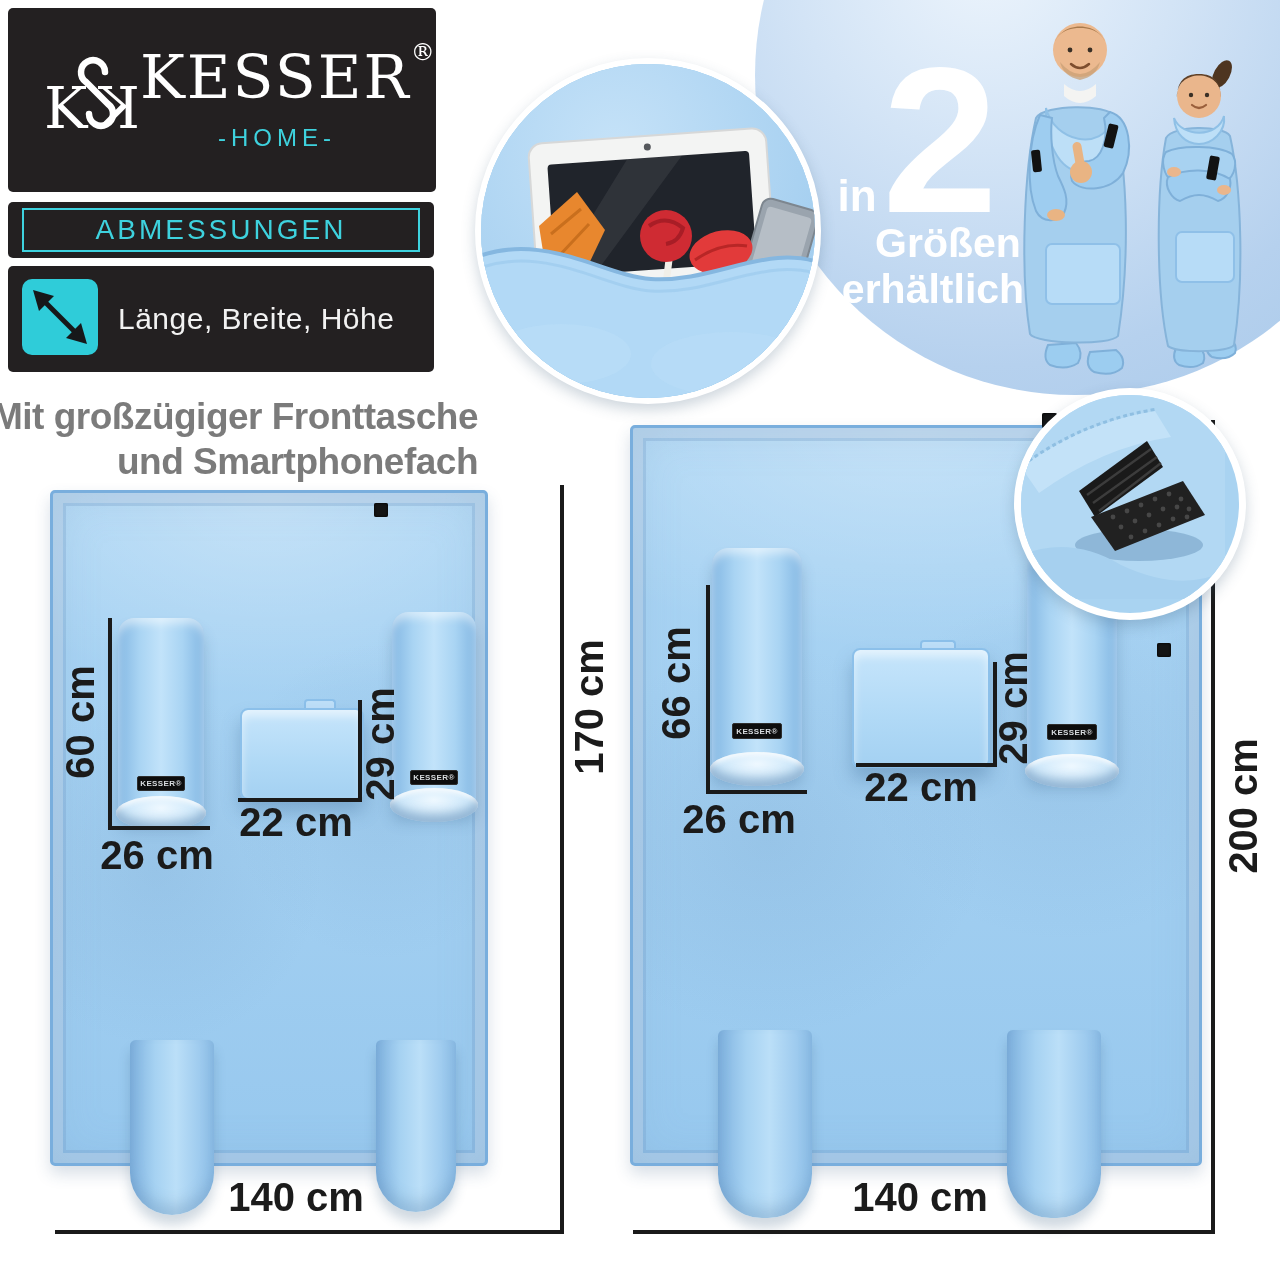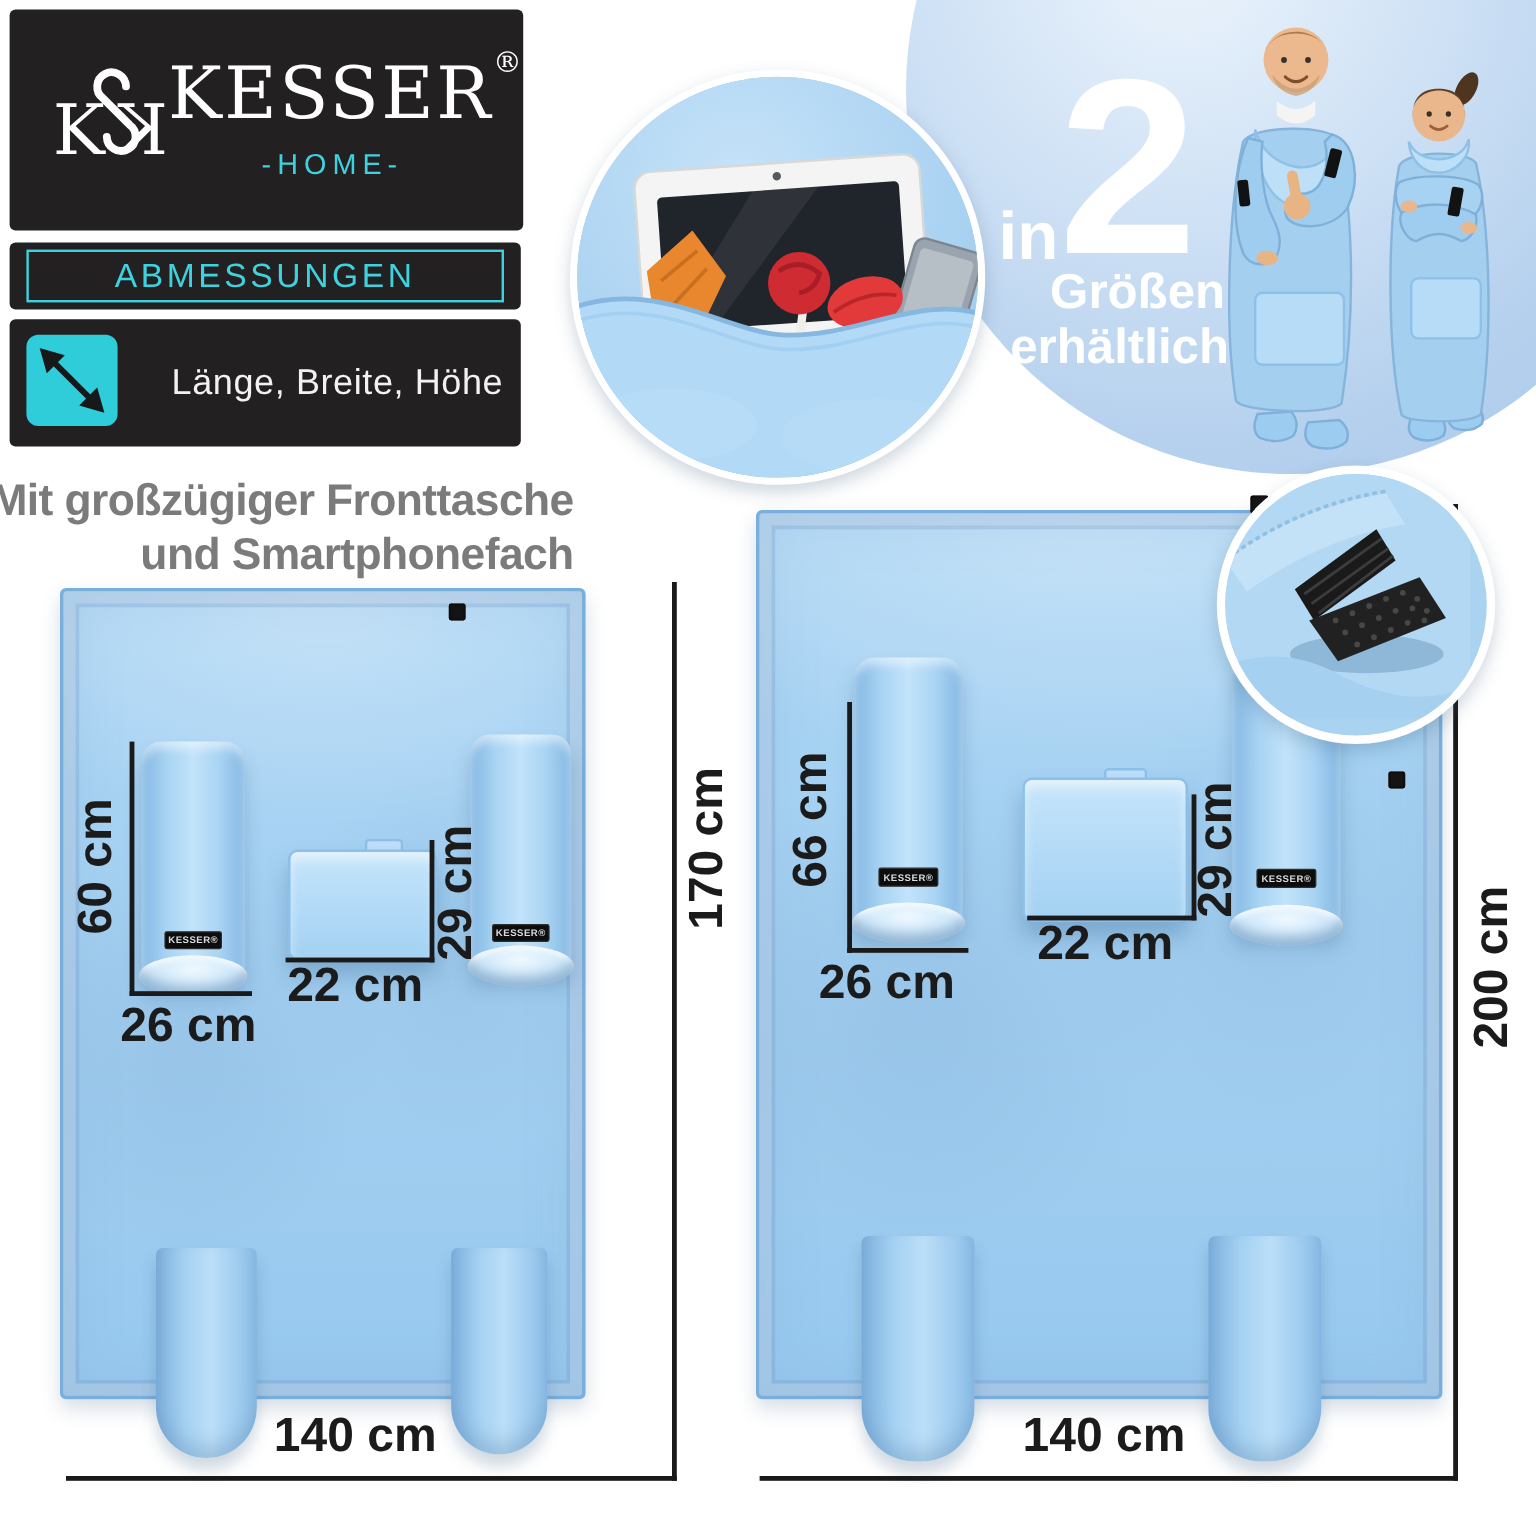--- a/index.html
+++ b/index.html
@@ -52,21 +52,21 @@
   .promo-txt{position:absolute;color:#fff;font-weight:700;white-space:nowrap;transform:translate(-50%,-50%)}
   .photo-circle{position:absolute;border-radius:50%;border:6px solid #fff;overflow:hidden;
      box-shadow:0 6px 14px rgba(60,90,120,.25);background:#a9d3f1}
 </style>
 </head>
 <body>
 
 <div id="root">
 
   <div class="promo-circle" style="left:755px;top:-245px;width:640px;height:640px;"></div>
-  <div class="promo-txt" style="left:857px;top:196px;font-size:56px;">in</div>
+  <div class="promo-txt" style="left:857px;top:196px;font-size:44px;">in</div>
   <div class="promo-txt" style="left:940px;top:140px;font-size:208px;">2</div>
   <div class="promo-txt" style="left:933px;top:289px;font-size:41px;">erhältlich</div>
   <div class="promo-txt" style="left:948px;top:243px;font-size:41px;">Größen</div>
 
   <svg class="abs" style="left:960px;top:0px" width="320" height="378" viewBox="0 0 320 378">
 
     <g>
       <path d="M88,345 q-6,14 2,20 q16,6 28,-2 q6,-10 -2,-20 Z" fill="#9ccdf0" stroke="#7fb0d9" stroke-width="2"></path>
       <path d="M130,352 q-6,14 4,20 q18,5 28,-4 q4,-10 -6,-18 Z" fill="#9ccdf0" stroke="#7fb0d9" stroke-width="2"></path>
       <path d="M76,118 C64,170 60,272 70,334 C76,344 150,346 158,336 C170,260 168,170 154,116 C148,104 84,104 76,118 Z" fill="#a5cfee" stroke="#86b4da" stroke-width="2"></path>
@@ -125,21 +125,21 @@
   </div>
 
   <div class="panel" style="left:8px;top:266px;width:426px;height:106px;">
     <div class="iconbox" style="left:14px;top:13px;width:76px;height:76px;">
       <svg width="76" height="76" viewBox="0 0 76 76">
         <line x1="24" y1="24" x2="52" y2="52" stroke="#16181a" stroke-width="5"></line>
         <polygon points="11,11 32,17 17,32" fill="#16181a"></polygon>
         <polygon points="65,65 44,59 59,44" fill="#16181a"></polygon>
       </svg>
     </div>
-    <div class="legend-text" style="left:110px;top:36px;margin-left:25px;">Länge, Breite, Höhe</div>
+    <div class="legend-text" style="left:110px;top:36px;">Länge, Breite, Höhe</div>
   </div>
 
   <div class="headline" style="right:802px;top:396px;">Mit großzügiger Fronttasche</div>
   <div class="headline" style="right:802px;top:441px;">und Smartphonefach</div>
 
   <div class="blanket" style="left:50px;top:490px;width:432px;height:670px;"></div>
 
   <div class="sq" style="left:374px;top:503px;width:14px;height:14px;"></div>
   <div class="sq" style="left:461px;top:623px;width:13px;height:13px;"></div>
   <div class="sq" style="left:463px;top:706px;width:12px;height:12px;"></div>

